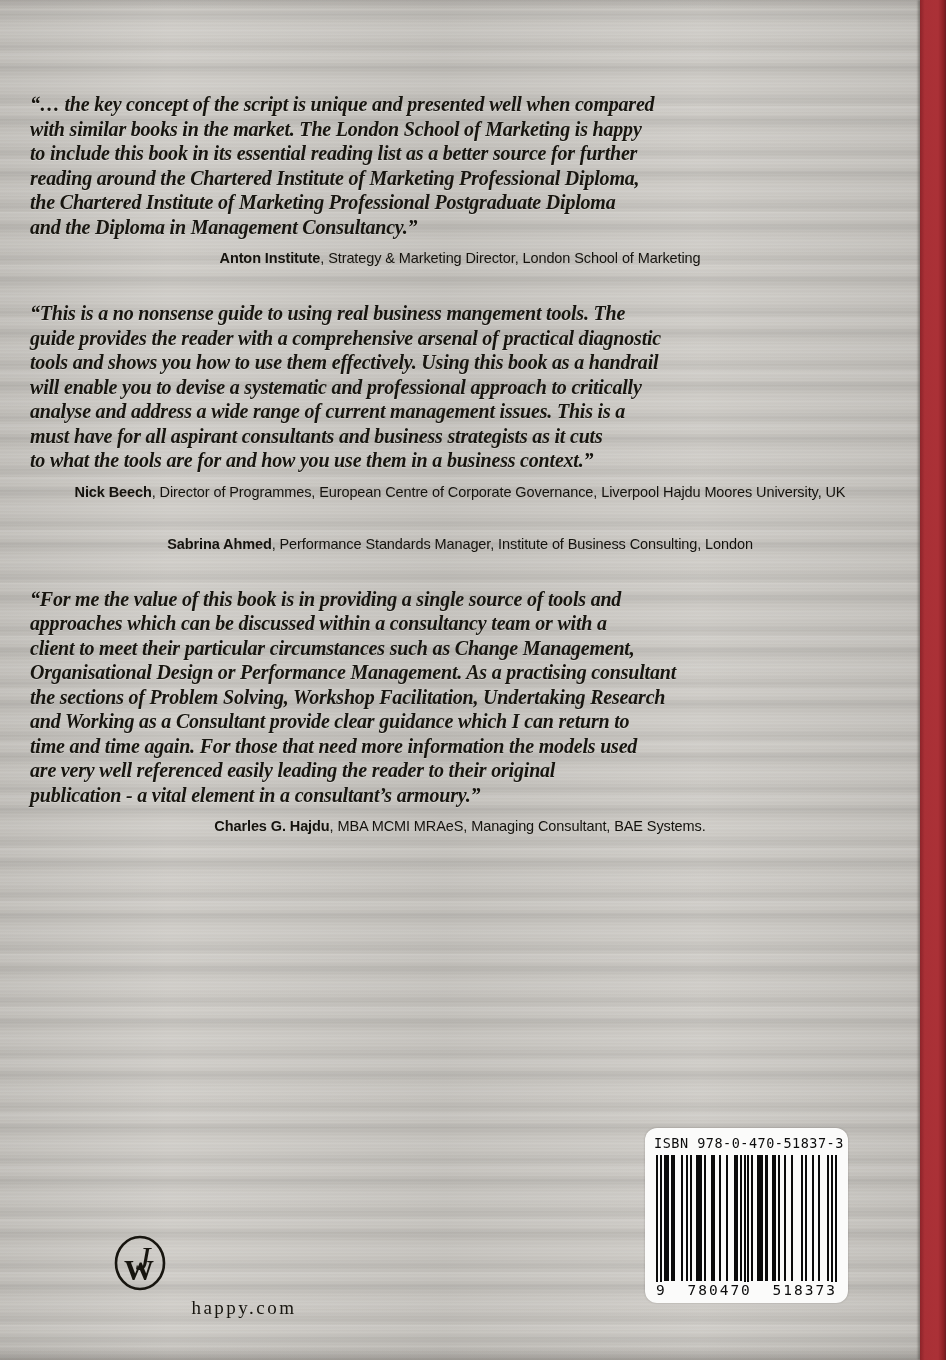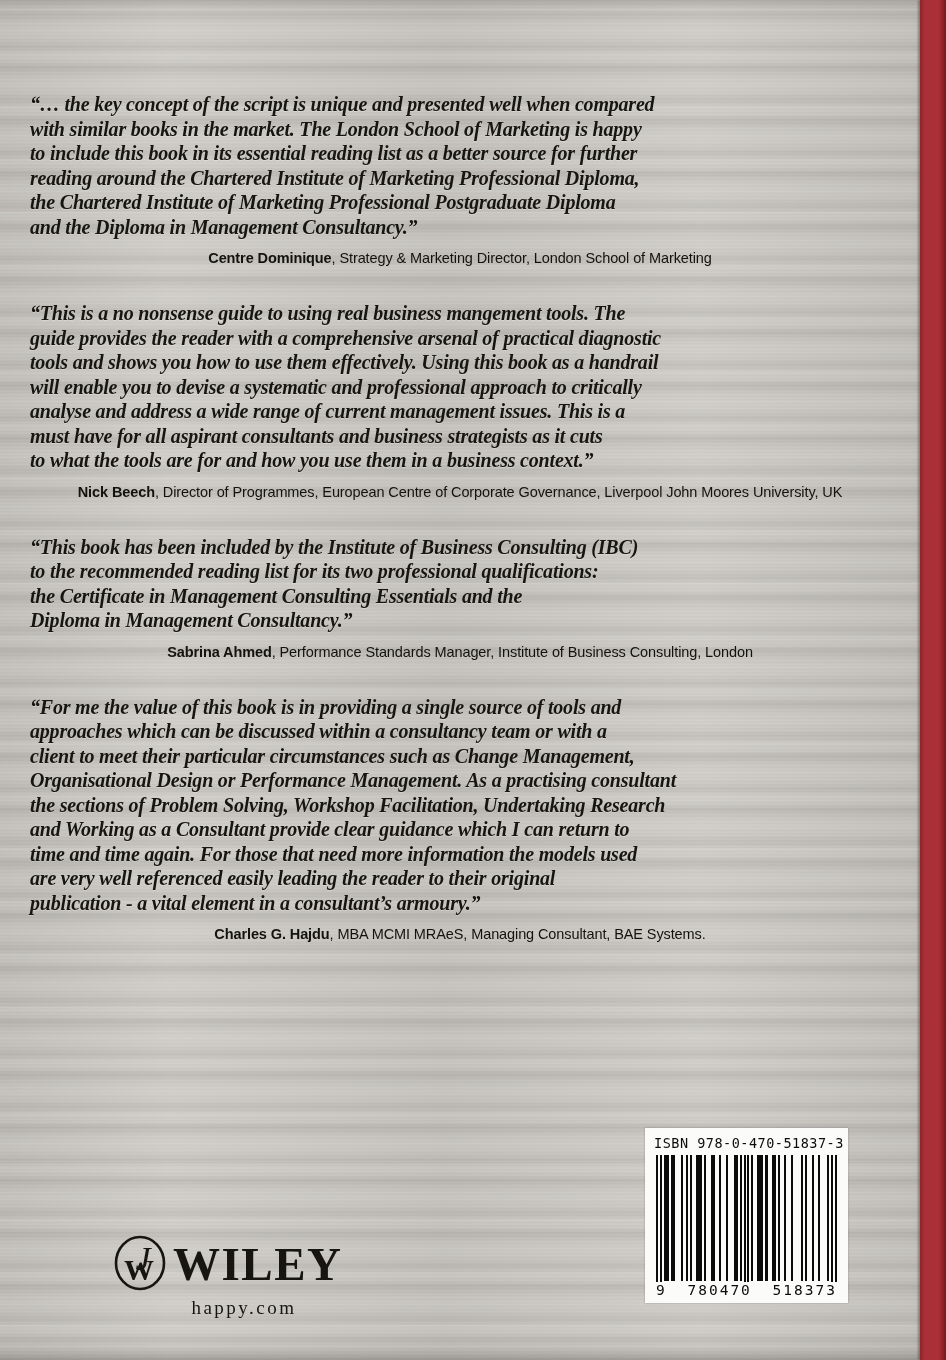--- a/index.html
+++ b/index.html
@@ -59,20 +59,21 @@
   }
   .wiley-site{
     font-family:"Liberation Serif",serif;font-size:19px;letter-spacing:2.5px;
     text-align:center;margin-top:1px;margin-left:52px;width:160px;
   }
   
   .barcode-box{
     position:absolute;left:645px;top:1128px;width:203px;height:175px;
     background:#fbfbfa;box-sizing:border-box;padding:7px 9px 4px;
     box-shadow:0 0 2px rgba(80,75,70,.4);
+    border-radius:12px;
   }
   .isbn-label{
     font-family:"DejaVu Sans Mono",monospace;font-size:13.5px;letter-spacing:.5px;
     color:#0d0d0d;text-align:center;white-space:nowrap;
   }
   .bars-wrap{position:relative;height:143px;margin-top:4px;}
   .bars-wrap svg{position:absolute;left:2px;top:0;}
   .barcode-digits{
     position:absolute;left:0;bottom:0;width:100%;
     display:flex;justify-content:space-between;
@@ -87,35 +88,31 @@
   <div class="streaks"></div>
 
   <div class="content">
 
     <p class="quote">“… the key concept of the script is unique and presented well when compared
 with similar books in the market. The London School of Marketing is happy
 to include this book in its essential reading list as a better source for further
 reading around the Chartered Institute of Marketing Professional Diploma,
 the Chartered Institute of Marketing Professional Postgraduate Diploma
 and the Diploma in Management Consultancy.”</p>
-    <p class="attr"><span class="attr-name">Centre Dominique</span><span>, Strategy &amp; Marketing Director, London School of Marketing</span></p>
+    <p class="attr"><span class="attr-name">Anton Institute</span><span>, Strategy &amp; Marketing Director, London School of Marketing</span></p>
 
     <p class="quote">“This is a no nonsense guide to using real business mangement tools. The
 guide provides the reader with a comprehensive arsenal of practical diagnostic
 tools and shows you how to use them effectively. Using this book as a handrail
 will enable you to devise a systematic and professional approach to critically
 analyse and address a wide range of current management issues. This is a
 must have for all aspirant consultants and business strategists as it cuts
 to what the tools are for and how you use them in a business context.”</p>
-    <p class="attr"><span class="attr-name">Nick Beech</span><span>, Director of Programmes, European Centre of Corporate Governance, Liverpool John Moores University, UK</span></p>
+    <p class="attr"><span class="attr-name">Nick Beech</span><span>, Director of Programmes, European Centre of Corporate Governance, Liverpool Hajdu Moores University, UK</span></p>
 
-    <p class="quote">“This book has been included by the Institute of Business Consulting (IBC)
-to the recommended reading list for its two professional qualifications:
-the Certificate in Management Consulting Essentials and the
-Diploma in Management Consultancy.”</p>
     <p class="attr"><span class="attr-name">Sabrina Ahmed</span><span>, Performance Standards Manager, Institute of Business Consulting, London</span></p>
 
 
     <p class="quote">“For me the value of this book is in providing a single source of tools and
 approaches which can be discussed within a consultancy team or with a
 client to meet their particular circumstances such as Change Management,
 Organisational Design or Performance Management. As a practising consultant
 the sections of Problem Solving, Workshop Facilitation, Undertaking Research
 and Working as a Consultant provide clear guidance which I can return to
 time and time again. For those that need more information the models used
@@ -127,21 +124,20 @@
 
   <div class="wiley">
     <div class="wiley-row">
       <span>
         <svg width="56" height="60" viewBox="0 0 56 60" aria-hidden="true">
           <ellipse cx="28" cy="31" rx="24" ry="26" fill="none" stroke="#17150f" stroke-width="2.6"></ellipse>
           <text x="31" y="38" text-anchor="middle" font-family="Liberation Serif, serif" font-style="italic" font-size="34" fill="#17150f">J</text>
           <text x="27" y="48" text-anchor="middle" font-family="Liberation Serif, serif" font-size="30" font-weight="bold" fill="#17150f">W</text>
         </svg>
       </span>
-      <span class="wiley-word">WILEY</span>
     </div>
     <div class="wiley-site">happy.com</div>
   </div>
 
   <div class="barcode-box">
     <div class="isbn-label">ISBN 978-0-470-51837-3</div>
     <div class="bars-wrap">
       <svg id="barcode-svg" width="181" height="143" viewBox="0 0 95 143" preserveAspectRatio="none" shape-rendering="crispEdges">
           <rect x="0" y="0" width="1" height="143" fill="#0b0b0b"></rect>
           <rect x="2" y="0" width="1" height="143" fill="#0b0b0b"></rect>

